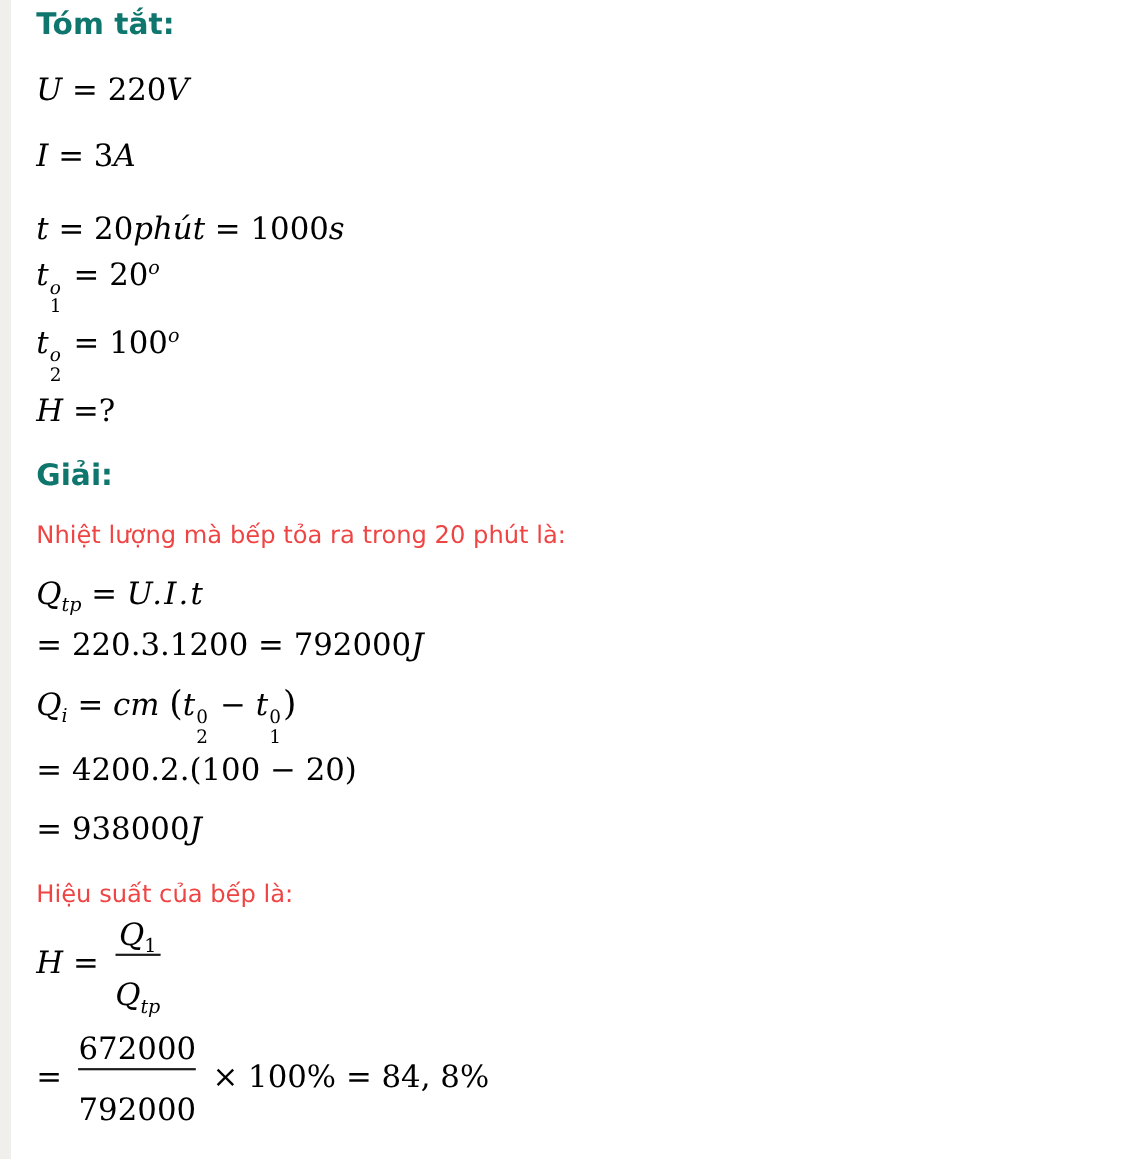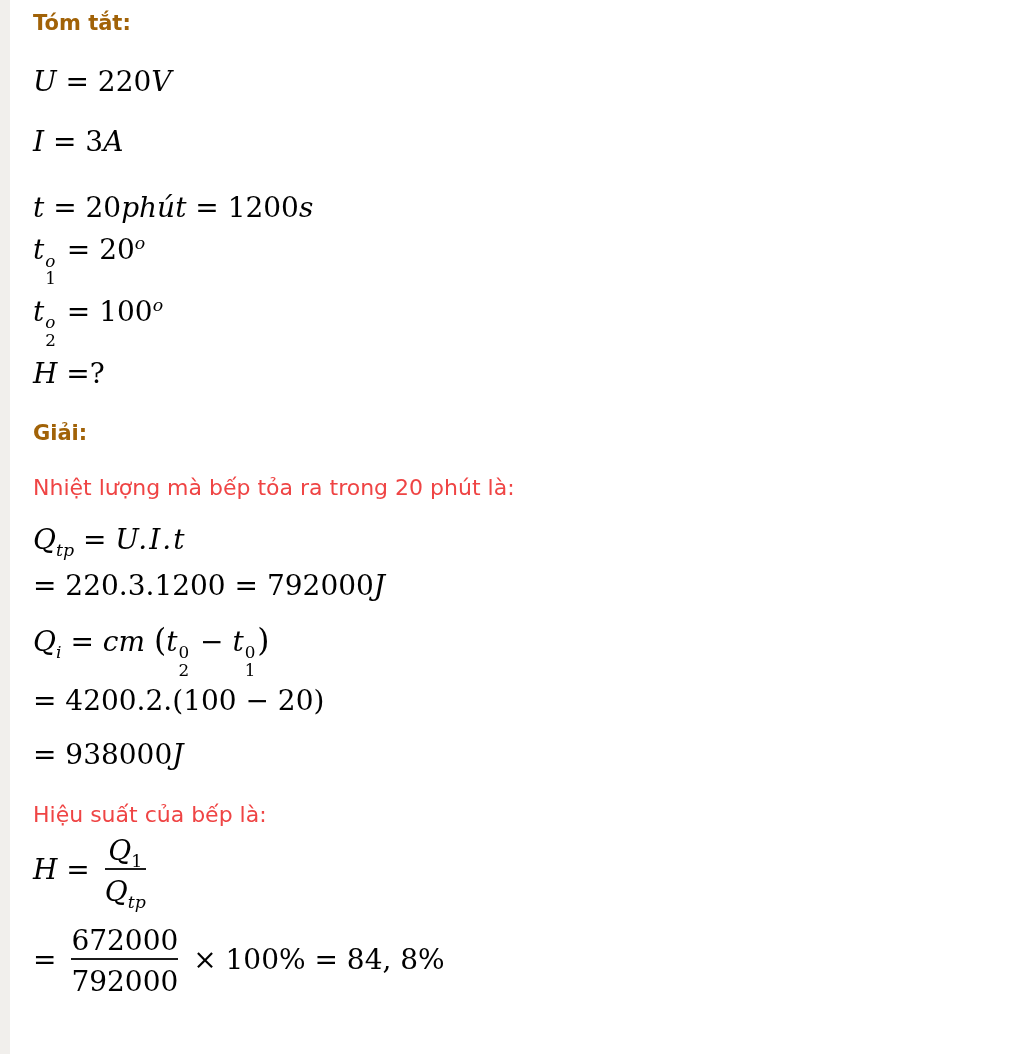--- a/index.html
+++ b/index.html
@@ -20,22 +20,22 @@
     width: 10px;
     background: #f1efec;
   }
   .content {
     position: absolute;
     left: 33px; top: 10px; right: 20px;
   }
   .heading {
     font-family: "DejaVu Sans", sans-serif;
     font-weight: bold;
-    font-size: 21px;
-    color: #a16207;
+    font-size: 27px;
+    color: #0f766e;
     line-height: 26px;
   }
   .vtext {
     font-family: "DejaVu Sans", sans-serif;
     font-size: 22px;
     color: #ef4444;
     line-height: 28px;
   }
   .math {
     font-family: "DejaVu Serif", serif;
@@ -73,21 +73,21 @@
     display: inline-flex;
     flex-direction: column;
     text-align: center;
     vertical-align: middle;
     margin: 0 6px;
     line-height: 1.25;
     align-items: center;
   }
   .frac .den {
     border-top: 2px solid #1b1b1b;
-    padding-top: 4px;
+    padding-top: 18px;
   }
   
   .mt-24 { margin-top: 24px; }
   .mt-28 { margin-top: 28px; }
   .mt-30 { margin-top: 30px; }
   .mt-16 { margin-top: 4px; }
   .mt-10 { margin-top: 10px; }
   .mt-6  { margin-top: 6px; }
   .mt-20 { margin-top: 20px; }
   .mt-14 { margin-top: 14px; }
@@ -100,21 +100,21 @@
   <div class="edge-strip"></div>
 
   <div class="content">
 
     <div class="heading">Tóm tắt:</div>
 
     <div class="math mt-28"><span class="it">U</span><span> = 220</span><span class="it">V</span></div>
 
     <div class="math mt-24"><span class="it">I</span><span> = 3</span><span class="it">A</span></div>
 
-    <div class="math mt-30"><span class="it">t</span><span> = 20</span><span class="it">phút</span><span> = 1200</span><span class="it">s</span></div>
+    <div class="math mt-30"><span class="it">t</span><span> = 20</span><span class="it">phút</span><span> = 1000</span><span class="it">s</span></div>
 
     <div class="math mt-6"><span class="it">t</span><span class="supsub">
           <span class="ss-top it">o</span>
           <span class="ss-bot">1</span>
         </span><span> = 20</span><sup class="it">o</sup></div>
 
     <div class="math mt-6"><span class="it">t</span><span class="supsub">
           <span class="ss-top it">o</span>
           <span class="ss-bot">2</span>
         </span><span> = 100</span><sup class="it">o</sup></div>

